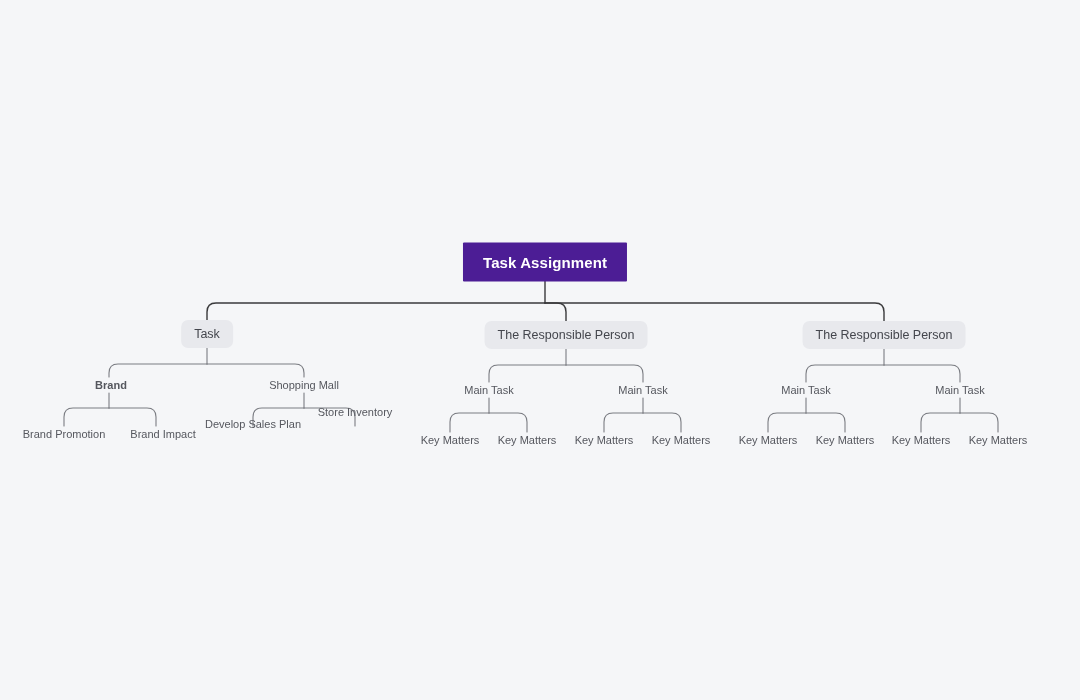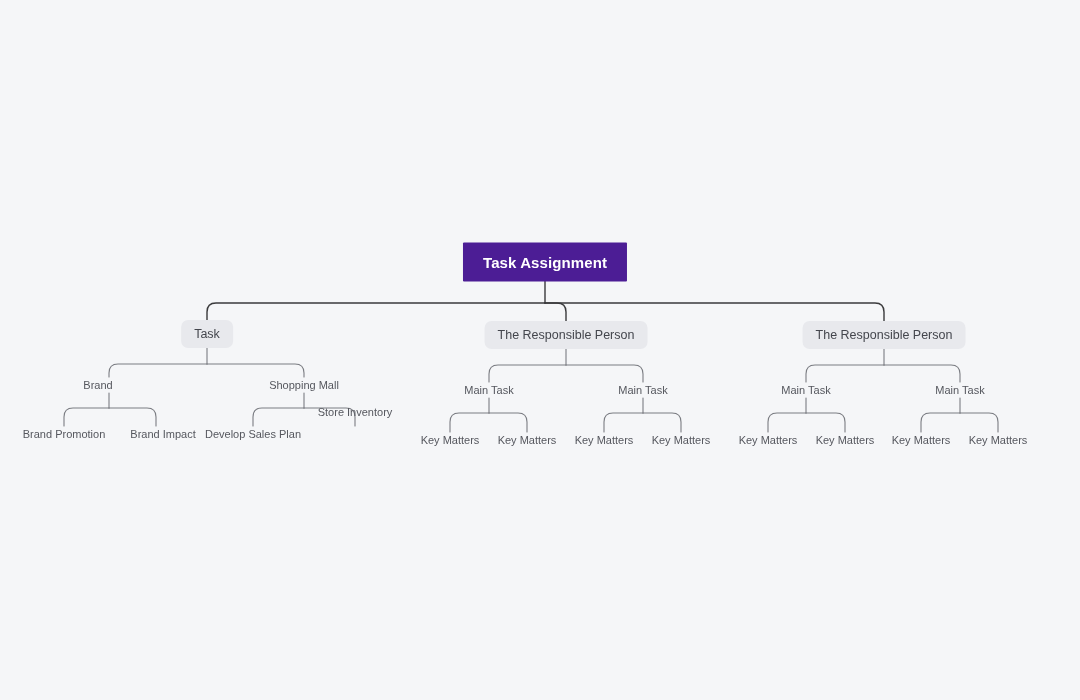--- a/index.html
+++ b/index.html
@@ -134,33 +134,33 @@
         <path d="M 960 413 L 989 413 Q 998 413 998 422 L 998 432" fill="none" stroke="#7a7c82" stroke-width="1.1" stroke-linecap="round"></path>
       </g>
     </svg>
   <div id="nodes">
       <div class="node node-root" style="left: 545px; top: 262px;">
         <span>Task Assignment</span>
       </div>
       <div class="node node-l2" style="left: 207px; top: 334px;">
         <span>Task</span>
       </div>
-      <div class="node node-l3" style="left: 98px; top: 385px;">
+      <div class="node node-l3" style="left: 111px; top: 385px; font-weight: bold;">
         <span>Brand</span>
       </div>
       <div class="node node-l4" style="left: 64px; top: 434px;">
         <span>Brand Promotion</span>
       </div>
       <div class="node node-l4" style="left: 163px; top: 434px;">
         <span>Brand Impact</span>
       </div>
       <div class="node node-l3" style="left: 304px; top: 385px; justify-content: flex-end;">
         <span>Shopping Mall</span>
       </div>
-      <div class="node node-l4" style="left: 253px; top: 434px; text-align: right;">
+      <div class="node node-l4" style="left: 253px; top: 424px; text-align: right;">
         <span>Develop Sales Plan</span>
       </div>
       <div class="node node-l4" style="left: 355px; top: 412px;">
         <span>Store Inventory</span>
       </div>
       <div class="node node-l2" style="left: 566px; top: 335px;">
         <span>The Responsible Person</span>
       </div>
       <div class="node node-l3" style="left: 489px; top: 390px;">
         <span>Main Task</span>

